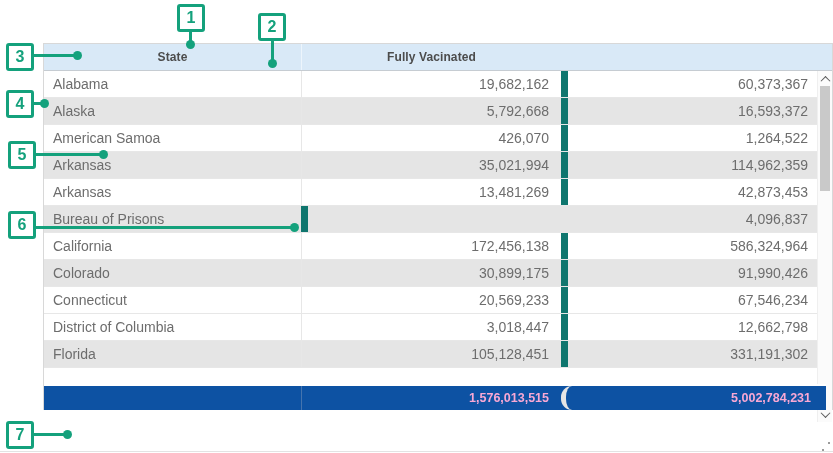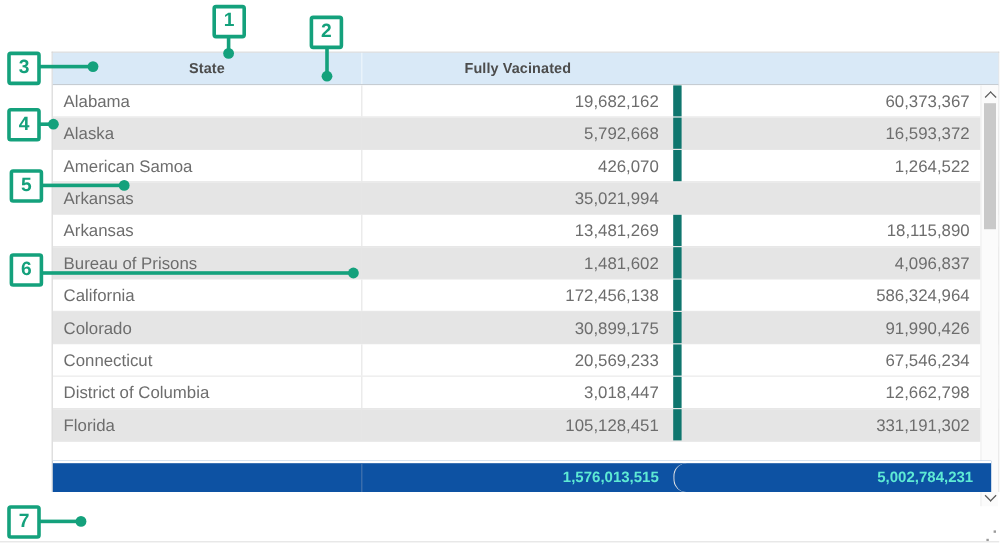--- a/index.html
+++ b/index.html
@@ -36,23 +36,23 @@
   .scroll-btn.down{bottom:1px;}
   .chev{width:6px;height:6px;border-left:1.5px solid #5a5a5a;border-top:1.5px solid #5a5a5a;}
   .chev.up{transform:rotate(45deg) translate(1px,1px);}
   .chev.down{transform:rotate(225deg) translate(1px,1px);}
   .thumb{position:absolute;left:2px;top:15px;width:10px;height:105px;background:#c9c9c9;}
   
   .total-row{
     position:absolute;left:0;bottom:0;height:26px;width:calc(100% - 6px);
     display:flex;background:#0d52a3;border-top:2px solid #ffffff;box-sizing:border-box;
   }
-  .total-row .td{color:#5eead4;font-weight:bold;font-size:12.5px;padding-left:48px;}
+  .total-row .td{color:#f9a8d4;font-weight:bold;font-size:12.5px;padding-left:48px;}
   .total-row .c-fully{border-left:1px solid #4574ae;}
-  .total-row .c-total{border-left:1px solid #e5e5e5;padding-right:15px;border-radius:11px;}
+  .total-row .c-total{border-left:5px solid #e5e5e5;padding-right:15px;border-radius:11px;}
   
   .grip{position:absolute;left:821px;top:442px;width:9px;height:9px;}
   .grip i{position:absolute;width:2px;height:2px;background:#9b9b9b;}
   .grip i.d1{right:0;top:0;}
   .grip i.d2{left:1px;bottom:0;}
   
   .bottom-line{position:absolute;left:0;top:451px;width:833px;height:1px;background:#e3e3e3;}
   
   .marker-box{
     position:absolute;width:28px;height:28px;box-sizing:border-box;z-index:30;
@@ -88,29 +88,29 @@
         <div class="td num c-total">16,593,372</div>
       </div>
       <div class="tr">
         <div class="td c-state">American Samoa</div>
         <div class="td num c-fully">426,070</div>
         <div class="td num c-total">1,264,522</div>
       </div>
       <div class="tr alt">
         <div class="td c-state">Arkansas</div>
         <div class="td num c-fully">35,021,994</div>
+        <div class="td num c-total">114,962,359</div>
       </div>
       <div class="tr">
         <div class="td c-state">Arkansas</div>
         <div class="td num c-fully">13,481,269</div>
-        <div class="td num c-total">18,115,890</div>
+        <div class="td num c-total">42,873,453</div>
       </div>
       <div class="tr alt">
         <div class="td c-state">Bureau of Prisons</div>
-        <div class="td num c-fully">1,481,602</div>
         <div class="td num c-total">4,096,837</div>
       </div>
       <div class="tr">
         <div class="td c-state">California</div>
         <div class="td num c-fully">172,456,138</div>
         <div class="td num c-total">586,324,964</div>
       </div>
       <div class="tr alt">
         <div class="td c-state">Colorado</div>
         <div class="td num c-fully">30,899,175</div>

